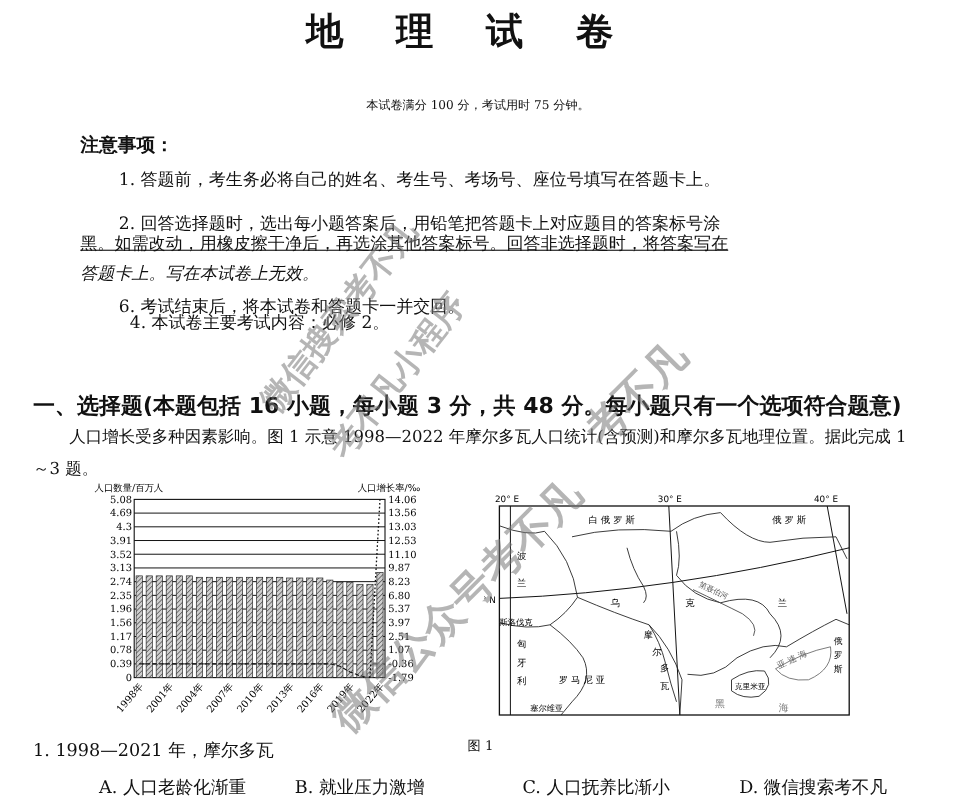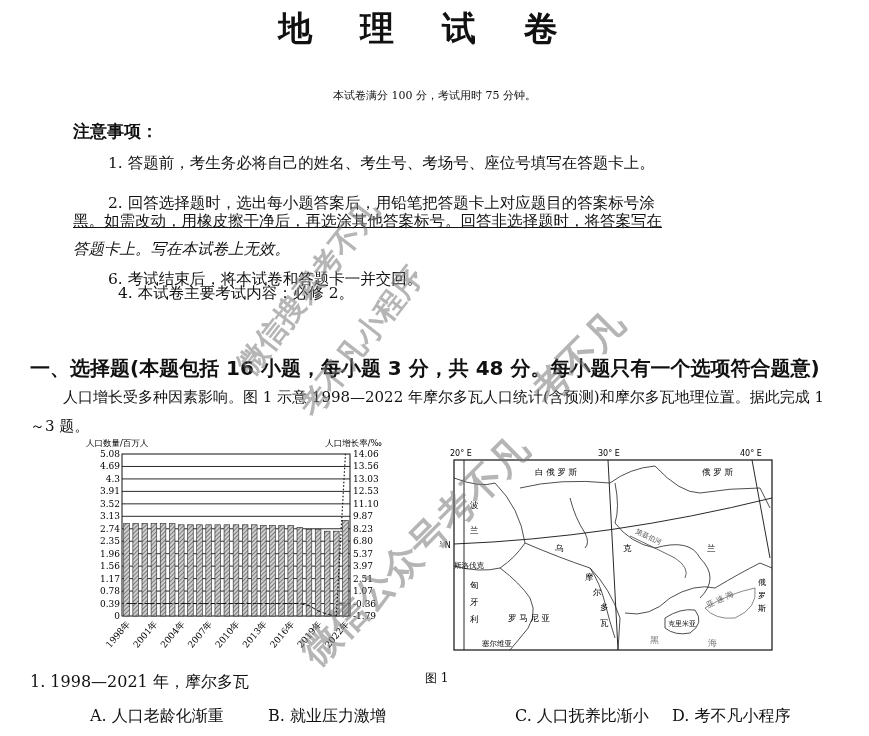--- a/index.html
+++ b/index.html
@@ -194,19 +194,19 @@
     <text x="318" y="163" font-size="8" id="m-russia_e_3">斯</text>
     <text x="210" y="195" font-size="9" fill="#777" id="m-black_sea_1">黑</text>
     <text x="268" y="198" font-size="9" fill="#777" id="m-black_sea_2">海</text>
   </svg>
 </div>
 <div class="abs fig-cap">图 1</div>
 
 <div class="abs q1">1. 1998—2021 年，摩尔多瓦</div>
 <div class="abs opt" style="left:66px;margin-left:24px;">A. 人口老龄化渐重</div>
 <div class="abs opt" style="left:268px;">B. 就业压力激增</div>
-<div class="abs opt" style="left:475px;margin-left:40px;">C. 人口抚养比渐小</div>
-<div class="abs opt" style="left:672px;">D. 考不凡小程序</div>
+<div class="abs opt" style="left:475px;">C. 人口抚养比渐小</div>
+<div class="abs opt" style="left:672px;">D. 微信搜索考不凡</div>
 
 <div class="abs wm" style="left:228px; top:358px; font-size:30px; transform:rotate(-52deg);">微信搜索考不凡</div>
 <div class="abs wm" style="left:290px; top:400px; font-size:30px; transform:rotate(-52deg);">考不凡小程序</div>
 <div class="abs wm" style="left:290px; top:640px; font-size:38px; transform:rotate(-45deg);">微信公众号考不凡</div>
 <div class="abs wm" style="left:520px; top:380px; font-size:38px; transform:rotate(-45deg);">考不凡</div>
 
 </body></html>

